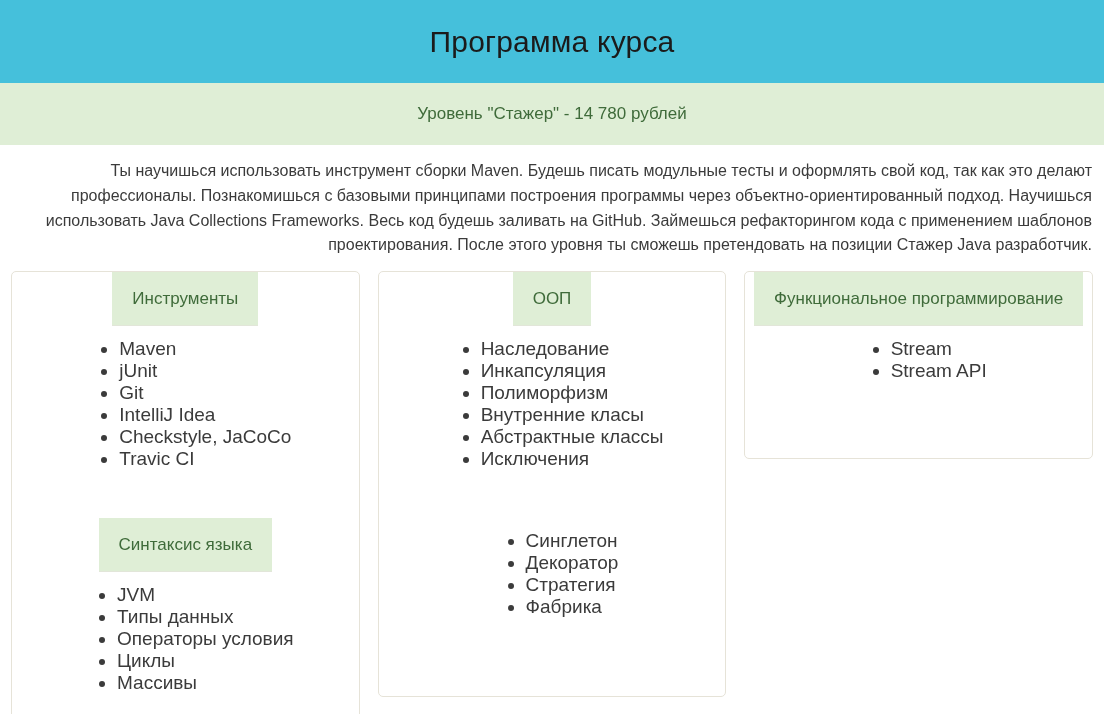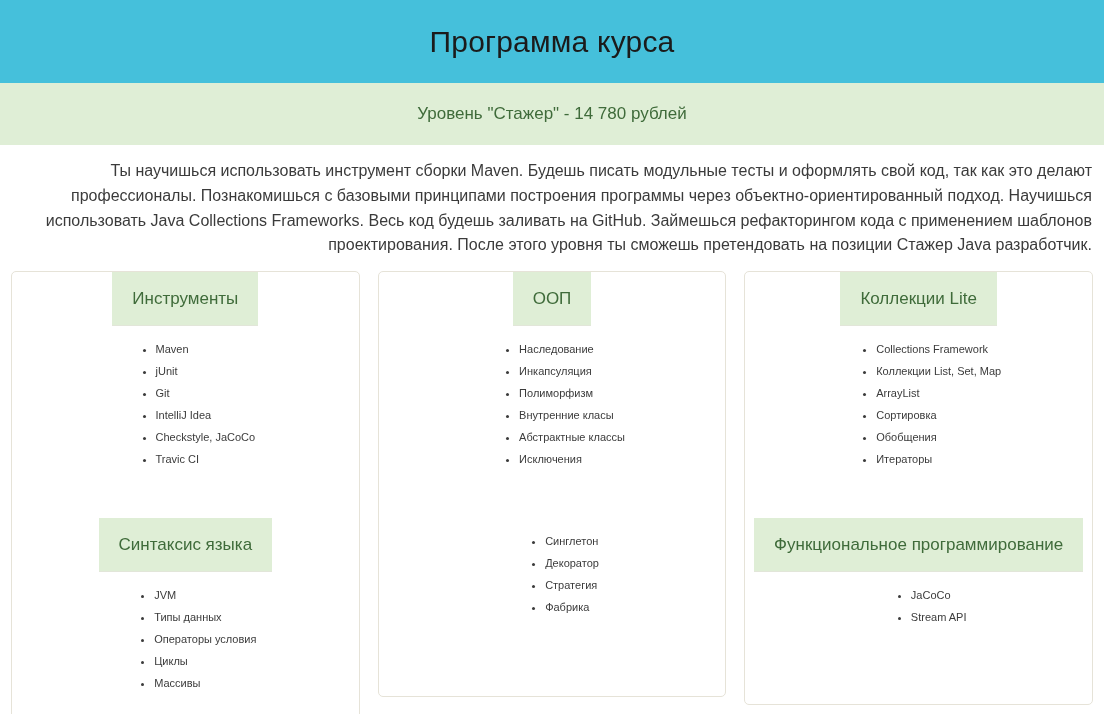--- a/index.html
+++ b/index.html
@@ -108,21 +108,21 @@
   .card-body {
     background: #ffffff;
     padding: 12px 12px 16px 12px;
   }
   .card-list {
     margin: 0;
     padding: 0 0 0 40px;
     list-style-type: disc;
   }
   .card-list li {
-    font-size: 11px;
+    font-size: 19px;
     line-height: 22px;
     color: #3b3b3b;
     padding: 0;
     margin: 0;
   }
   .card-list li::marker {
     color: #3b3b3b;
   }
 
   
@@ -206,42 +206,27 @@
             <li>Синглетон</li>
             <li>Декоратор</li>
             <li>Стратегия</li>
             <li>Фабрика</li>
           </ul>
         </div>
       </div>
     </div>
 
     <div class="column col-3">
-      <div class="card card-1">
-        <div class="card-header">
-          <div class="card-title">Коллекции Lite</div>
-        </div>
-        <div class="card-body">
-          <ul class="card-list">
-            <li>Collections Framework</li>
-            <li>Коллекции List, Set, Map</li>
-            <li>ArrayList</li>
-            <li>Сортировка</li>
-            <li>Обобщения</li>
-            <li>Итераторы</li>
-          </ul>
-        </div>
-      </div>
       <div class="card card-2">
         <div class="card-header">
           <div class="card-title">Функциональное программирование</div>
         </div>
         <div class="card-body">
           <ul class="card-list">
-            <li>JaCoCo</li>
+            <li>Stream</li>
             <li>Stream API</li>
           </ul>
         </div>
       </div>
     </div>
 
   </div>
 </div>
 
 </body></html>

